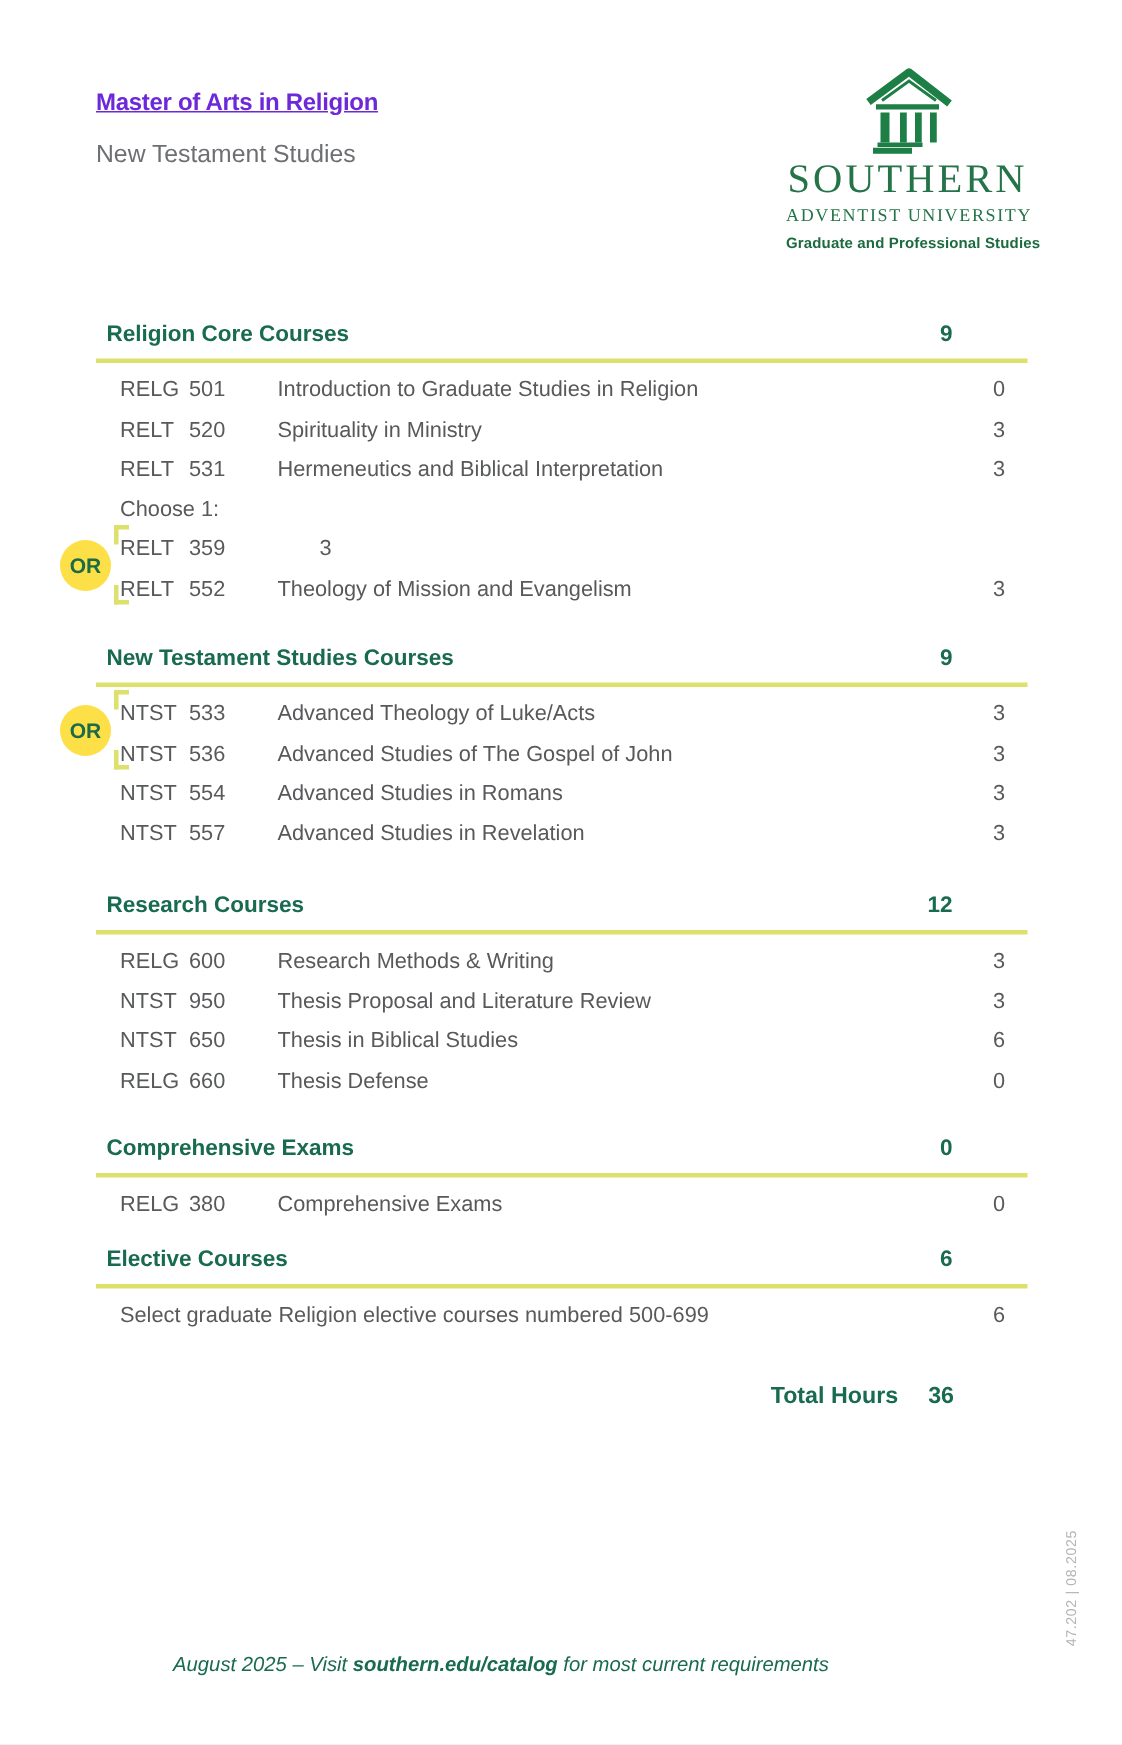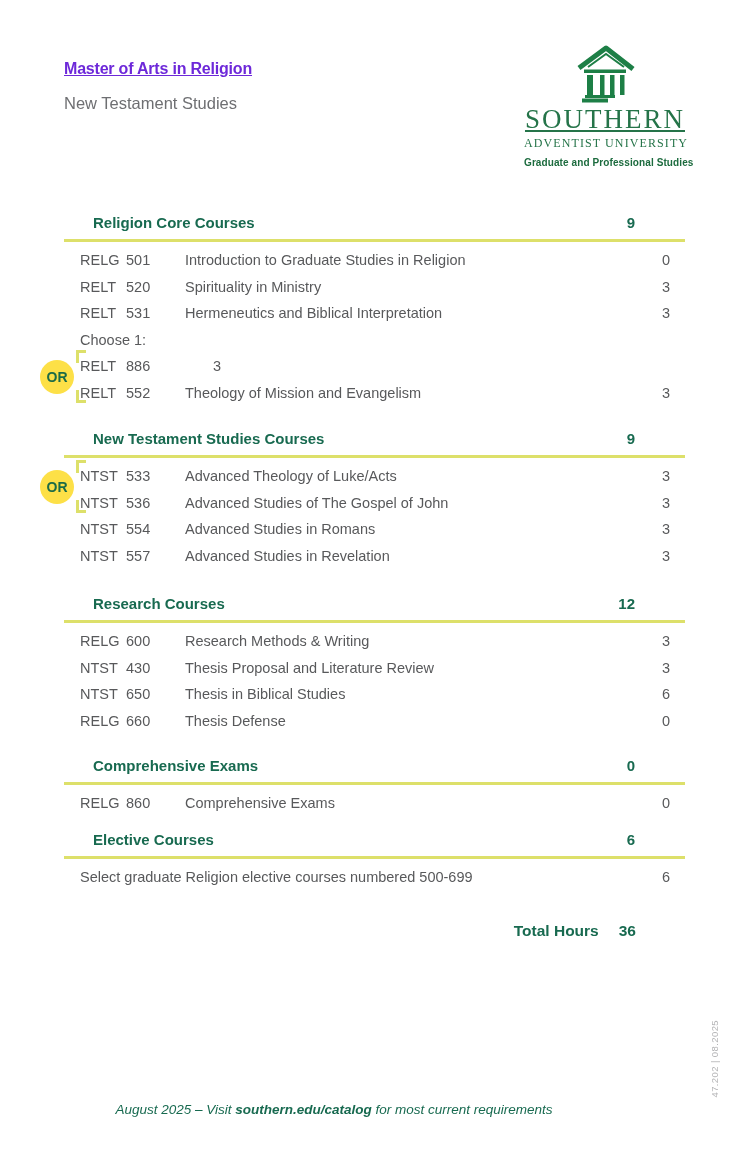--- a/index.html
+++ b/index.html
@@ -18,42 +18,42 @@
   .prog-sub {
     position:absolute; left:64px; top:94px;
     font-size:16.5px; color:#6e6f72;
   }
 
   
   .logo { position:absolute; left:524px; top:45px; width:162px; text-align:center; }
   .logo svg { display:block; margin:0 auto; }
   .logo-name {
     font-family:"Liberation Serif", serif; font-size:27px; letter-spacing:2px;
-    color:#257449; line-height:1; margin-top:3px; white-space:nowrap;text-decoration:underline;
+    color:#257449; line-height:1; margin-top:3px; white-space:nowrap;
   }
   .logo-sub {
     font-family:"Liberation Serif", serif; font-size:12px; letter-spacing:1.1px;
     color:#257449; margin-top:3px; white-space:nowrap;
   }
   .logo-div {
     font-size:10px; font-weight:bold; color:#1c6b3e; margin-top:6px;
     letter-spacing:0.1px; white-space:nowrap;
   }
 
   
   .sections { position:absolute; left:0; top:0; width:748px; height:1163px; }
   .section { position:absolute; left:64px; width:621px; }
   .section:nth-child(1){ top:214px; }
   .section:nth-child(2){ top:430px; }
   .section:nth-child(3){ top:595px; }
   .section:nth-child(4){ top:757px; }
   .section:nth-child(5){ top:831px; }
 
   .sec-head { display:flex; align-items:baseline; height:22px; padding-left:7px; }
-  .sec-title { font-size:15px; font-weight:bold; color:#186a50;margin-left:22px; }
+  .sec-title { font-size:15px; font-weight:bold; color:#186a50; }
   .sec-hours { margin-left:auto; margin-right:50px; font-size:15px; font-weight:bold; color:#186a50; }
   .sec-rule { height:3px; background:#dde06a; margin-top:3px; }
   .rows { margin-top:5px; }
 
   .row {
     position:relative; display:flex; align-items:center;
     height:26.5px; padding-left:16px;
     font-size:14.5px; color:#58595b;
   }
   .code { display:flex; width:105px; }
@@ -159,21 +159,21 @@
             </span>
             <span class="ctitle">Hermeneutics and Biblical Interpretation</span>
             <span class="chours">3</span>
           </div>
           <div class="row">
             <span class="rlabel">Choose 1:</span>
           </div>
           <div class="row">
             <span class="code">
               <span class="dept">RELT</span>
-              <span class="num">886</span>
+              <span class="num">359</span>
             </span>
             <span class="chours">3</span>
             <span class="or-wrap">
               <span class="or-circle">OR</span>
               <span class="or-brk-top"></span>
               <span class="or-brk-bot"></span>
             </span>
           </div>
           <div class="row">
             <span class="code">
@@ -242,21 +242,21 @@
             <span class="code">
               <span class="dept">RELG</span>
               <span class="num">600</span>
             </span>
             <span class="ctitle">Research Methods &amp; Writing</span>
             <span class="chours">3</span>
           </div>
           <div class="row">
             <span class="code">
               <span class="dept">NTST</span>
-              <span class="num">430</span>
+              <span class="num">950</span>
             </span>
             <span class="ctitle">Thesis Proposal and Literature Review</span>
             <span class="chours">3</span>
           </div>
           <div class="row">
             <span class="code">
               <span class="dept">NTST</span>
               <span class="num">650</span>
             </span>
             <span class="ctitle">Thesis in Biblical Studies</span>
@@ -275,21 +275,21 @@
       <div class="section">
         <div class="sec-head">
           <span class="sec-title">Comprehensive Exams</span>
           <span class="sec-hours">0</span>
         </div>
         <div class="sec-rule"></div>
         <div class="rows">
           <div class="row">
             <span class="code">
               <span class="dept">RELG</span>
-              <span class="num">860</span>
+              <span class="num">380</span>
             </span>
             <span class="ctitle">Comprehensive Exams</span>
             <span class="chours">0</span>
           </div>
         </div>
       </div>
       <div class="section">
         <div class="sec-head">
           <span class="sec-title">Elective Courses</span>
           <span class="sec-hours">6</span>

